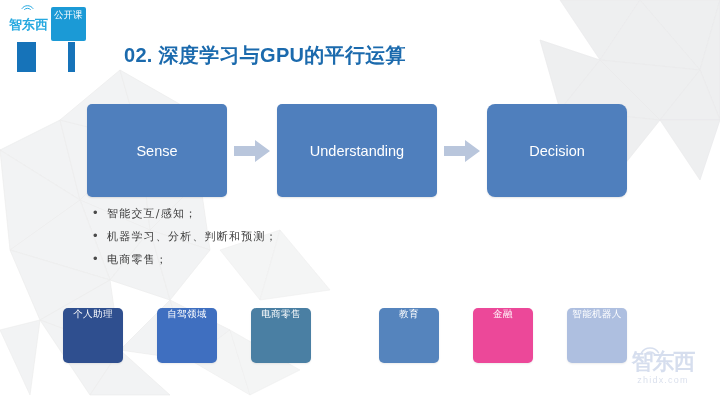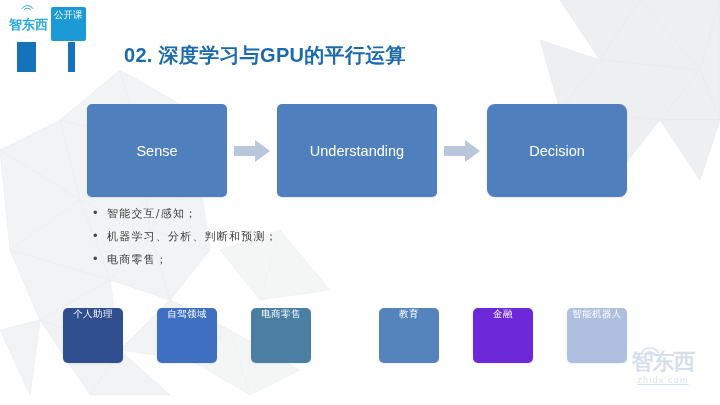--- a/index.html
+++ b/index.html
@@ -207,21 +207,20 @@
     left: 26px;
     top: -7px;
     width: 20px;
     height: 11px;
   }
   .wm-url {
     margin-top: 2px;
     font-size: 9px;
     color: #a8b6d4;
     letter-spacing: 1.2px;
-    text-decoration: underline;
   }
 </style>
 </head>
 <body>
 
 <div class="slide">
 
   <svg class="bg-poly" viewBox="0 0 720 405" xmlns="http://www.w3.org/2000/svg">
     <g fill="#f2f3f4" stroke="#eceded" stroke-width="0.7">
       <polygon points="0,150 60,120 80,200"></polygon>
@@ -348,21 +347,21 @@
     </div>
     <div class="tag-gap"></div>
 
     <div class="tag-gap"></div>
 
     <div class="tag-box" style="background:#5584bd">
       <span>教育</span>
     </div>
     <div class="tag-gap"></div>
 
-    <div class="tag-box" style="background:#6d28d9">
+    <div class="tag-box" style="background:#ec4899">
       <span>金融</span>
     </div>
     <div class="tag-gap"></div>
 
     <div class="tag-box" style="background:#aebfe0">
       <span>智能机器人</span>
     </div>
 
   </div>
 

